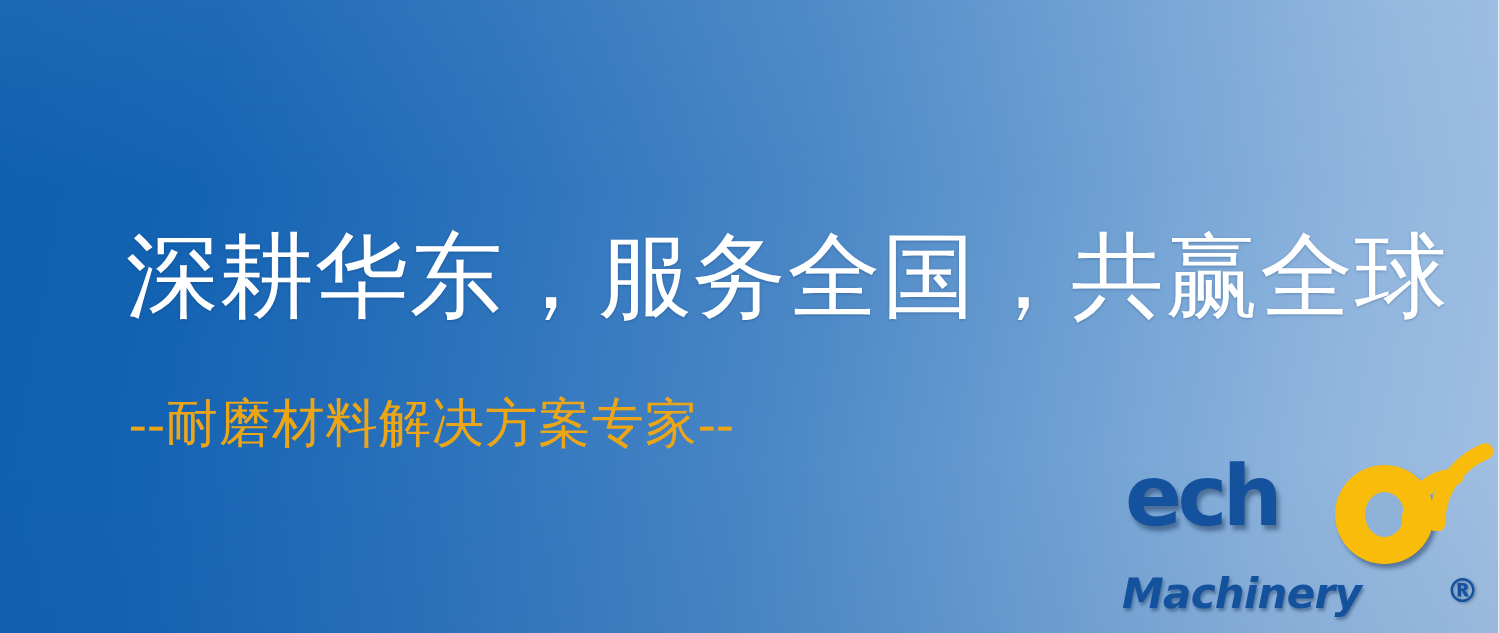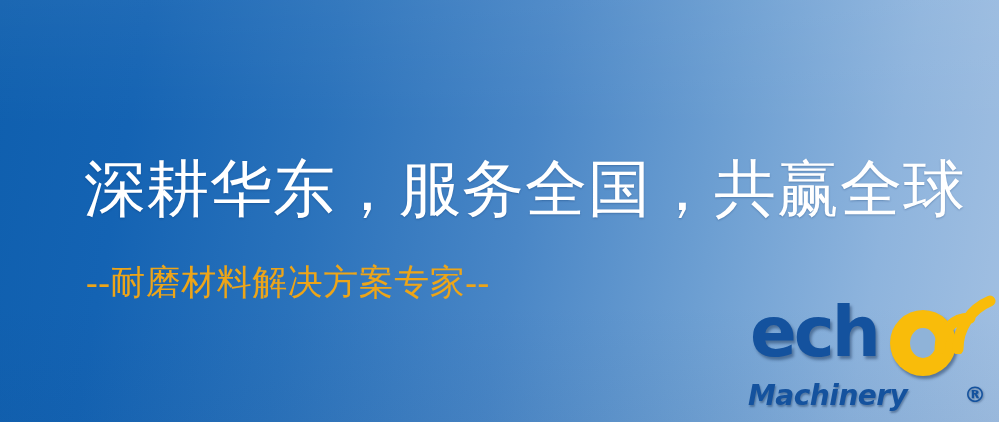--- a/index.html
+++ b/index.html
@@ -33,21 +33,21 @@
         rgba(10,60,120,0.06) 100%);
     pointer-events: none;
   }
 
   #headline {
     position: absolute;
     left: 84px;
     top: 152px;
     width: 850px;
     color: #ffffff;
-    font-family: Liberation Serif, serif;
+    font-family: Liberation Mono, monospace;
     font-size: 62px;
     line-height: 74px;
     font-weight: 400;
     letter-spacing: 1px;
     white-space: nowrap;
     text-shadow: 0 1px 2px rgba(0,40,90,0.28);
   }
 
   #subtitle {
     position: absolute;
@@ -75,21 +75,21 @@
     left: 0;
     top: 0;
     height: 82px;
     width: 248px;
   }
   #logo-echo {
     position: absolute;
     left: 2px;
     top: -6px;
     font-family: "DejaVu Sans", "Liberation Sans", sans-serif;
-    font-size: 69px;
+    font-size: 56px;
     font-weight: bold;
     color: #14529e;
     letter-spacing: -3px;
     line-height: 84px;
     text-shadow: 2px 3px 3px rgba(0,25,60,0.40);
   }
   #logo-o-orange {
     position: absolute;
     left: 142px;
     top: 14px;

